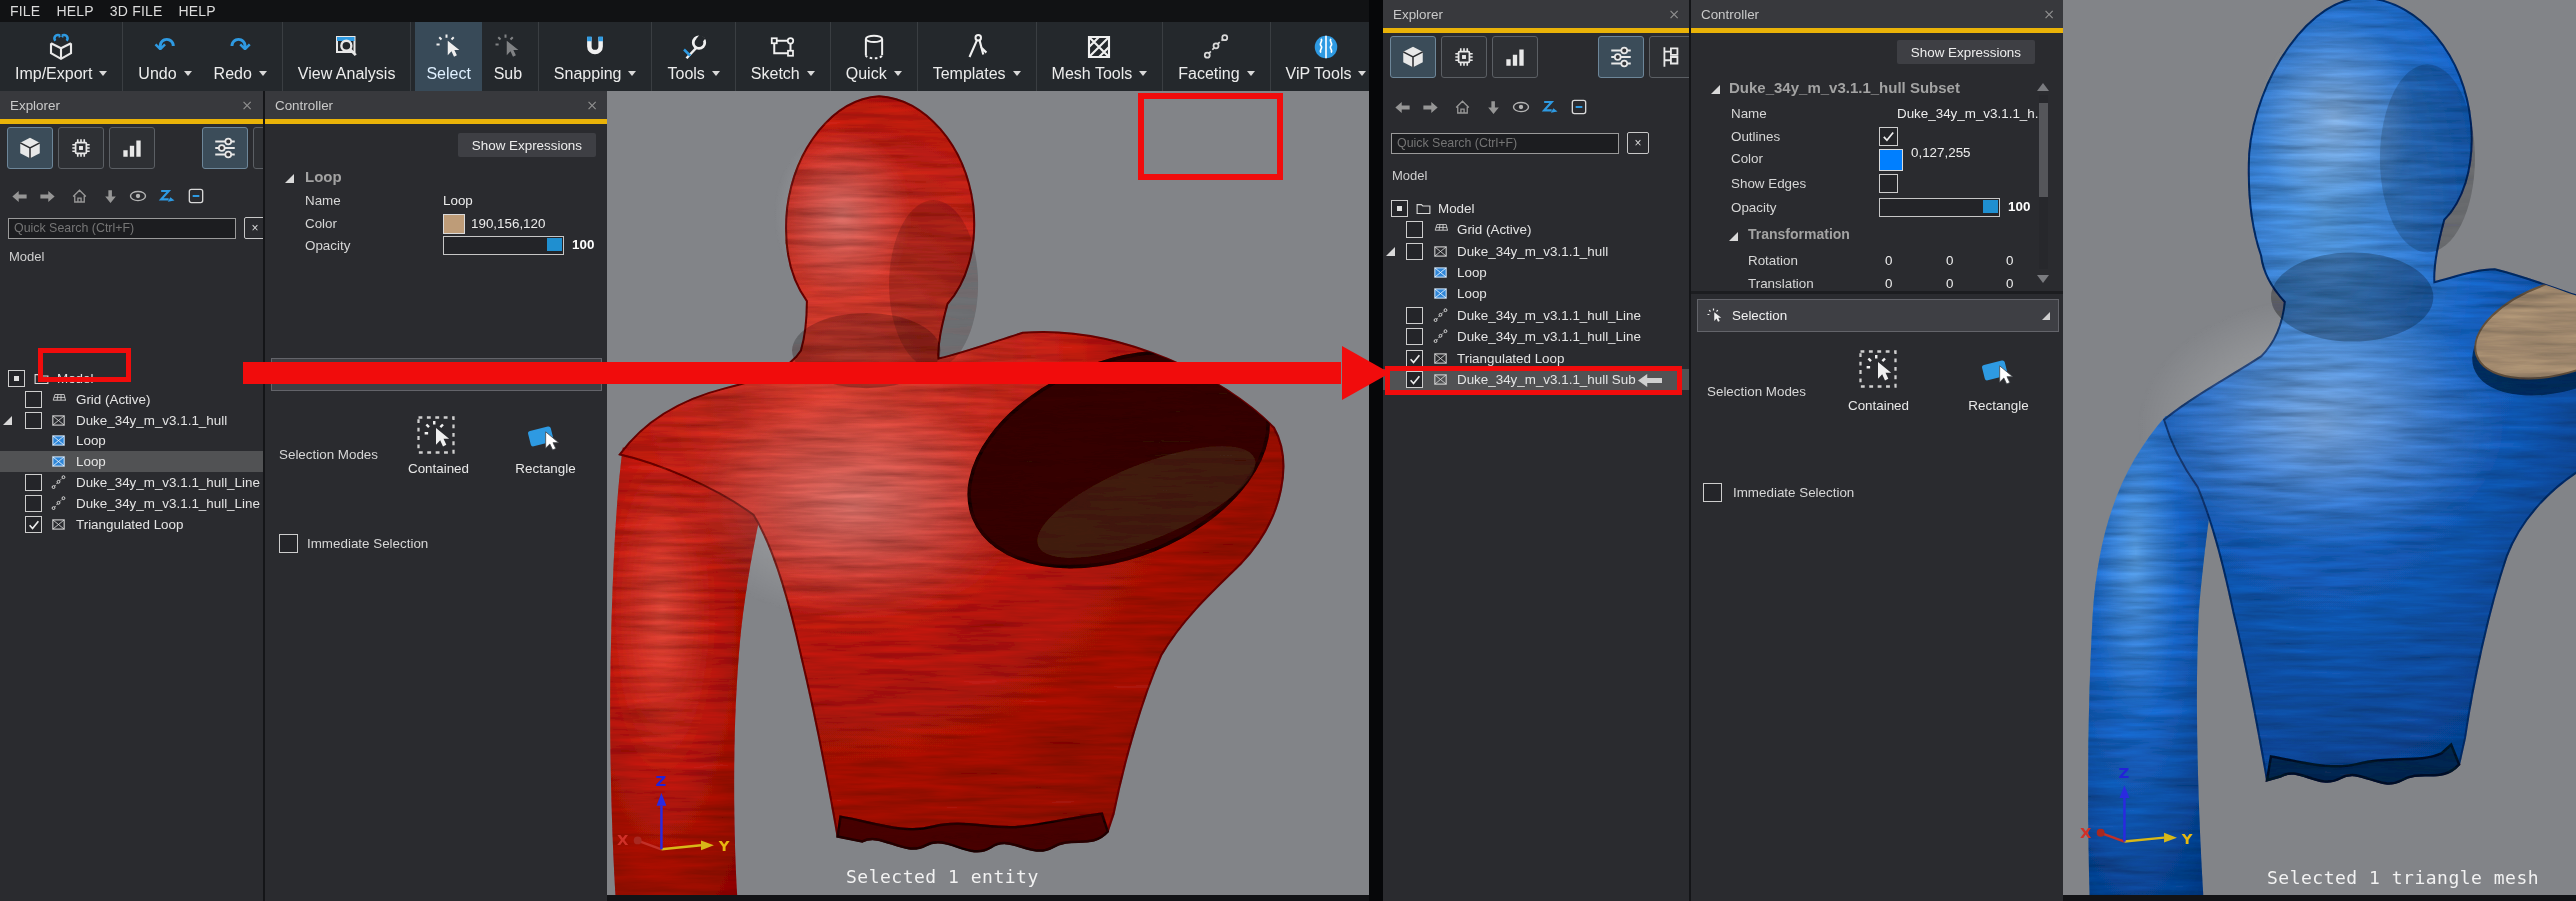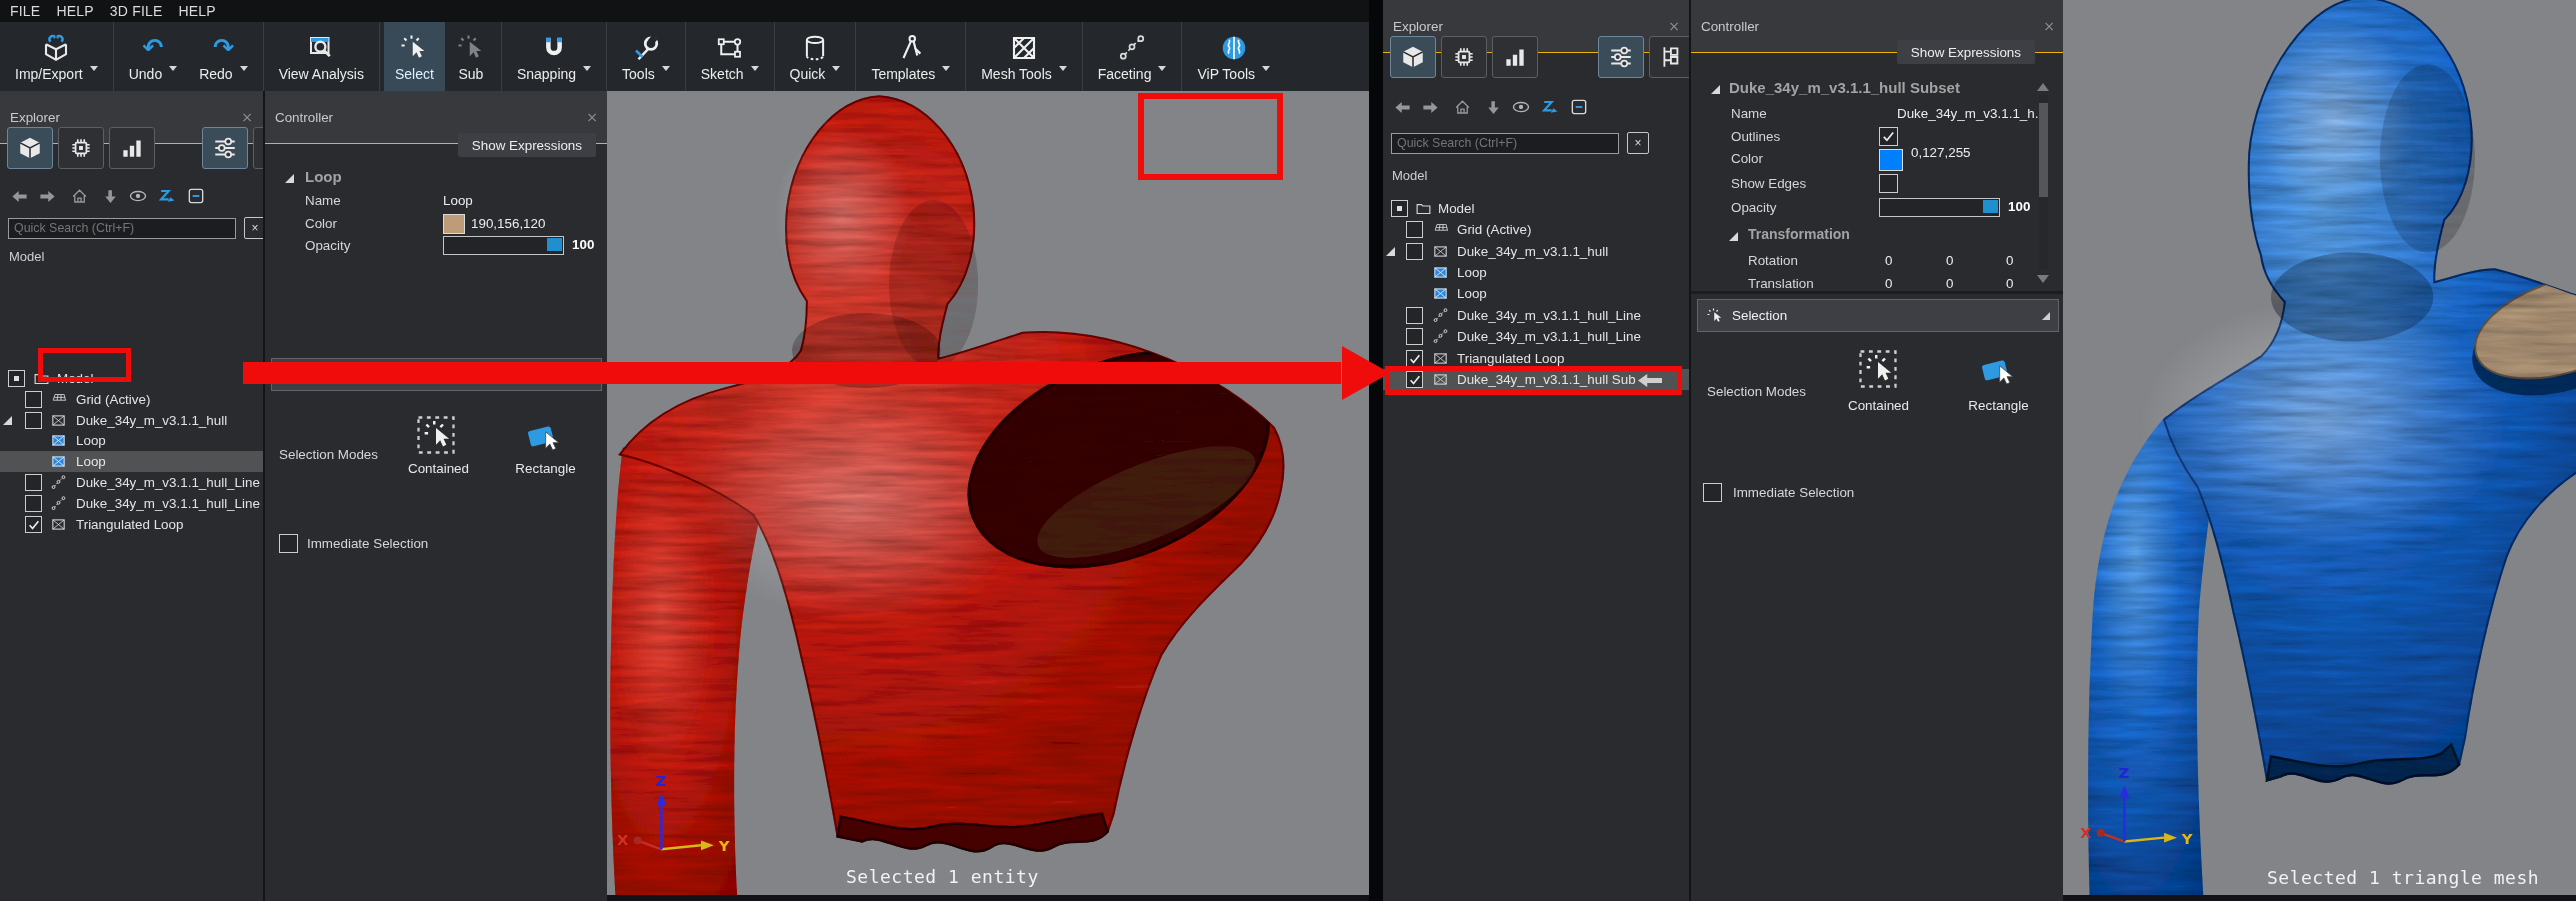--- a/index.html
+++ b/index.html
@@ -6,33 +6,33 @@
   .app{position:relative;width:2576px;height:902px;background:#151619;overflow:hidden;
        font-family:"Liberation Sans",sans-serif;color:#e6e6e6;-webkit-font-smoothing:antialiased;}
   .abs{position:absolute;}
   
   .menubar{left:0;top:0;width:1369px;height:22px;background:#111214;display:flex;align-items:center;gap:16px;padding-left:10px;}
   .menubar span{font-size:14px;color:#dcdcdc;letter-spacing:0.2px;}
   .toolbar{left:0;top:22px;width:1369px;height:69px;background:#24282c;border-bottom:1px solid #0c0d0f;display:flex;align-items:stretch;}
   .tgroup{display:flex;border-right:1px solid #3a3e42;padding:0 4px;}
   .titem{display:flex;flex-direction:column;align-items:center;justify-content:center;gap:2px;padding:0 11px;cursor:default;}
   .titem .ticn{height:32px;display:flex;align-items:center;}
-  .titem .tlbl{display:flex;font-size:14px;color:#ececec;white-space:nowrap;}
+  .titem .tlbl{display:flex;align-items:center;font-size:16px;color:#ececec;white-space:nowrap;}
   .titem.active{background:#384a58;}
   .titem.active .tlbl{color:#dff0ff;}
   .caret{width:0;height:0;border-top:5px solid #d8d8d8;border-left:4px solid transparent;border-right:4px solid transparent;margin-left:7px;}
   .uni{font-family:"DejaVu Sans",sans-serif;color:#2e9ae2;font-weight:bold;font-size:25px;line-height:26px;}
   
   .subtb{left:1126px;top:91px;width:244px;height:90px;background:#25282c;z-index:20;}
   .sbtn{position:absolute;display:flex;flex-direction:column;align-items:center;justify-content:center;gap:4px;}
   .sbtn .slbl{font-size:11.4px;color:#ececec;white-space:nowrap;}
   
   .panel{background:#2a2b2f;}
-  .ptitle{position:absolute;left:0;top:0;right:0;height:28px;background:#38393d;border-bottom:1px solid #eab308;
-          display:flex;align-items:center;justify-content:space-between;padding:12px 10px;font-size:13.4px;color:#c9c9c9;}
+  .ptitle{position:absolute;left:0;top:0;right:0;height:28px;background:#38393d;border-bottom:5px solid #eab308;
+          display:flex;align-items:center;justify-content:space-between;padding:0 10px;font-size:13.4px;color:#c9c9c9;}
   .pclose{color:#8f8f8f;font-size:14px;font-family:"DejaVu Sans",sans-serif;}
   .divider{left:1369px;top:0;width:14px;height:902px;background:#060709;}
   
   .xbtn{width:44px;height:40px;border:1px solid #5b5f64;border-radius:3px;background:#2e3034;display:flex;align-items:center;justify-content:center;}
   .xbtn.on{background:#3b4c59;border-color:#6d8699;}
   .btnrow{position:absolute;left:7px;display:flex;gap:5px;}
   .navrow{position:absolute;left:10px;display:flex;gap:9px;align-items:center;}
   .search{position:absolute;left:8px;display:flex;gap:8px;align-items:center;}
   .search input{width:216px;height:19px;background:#1c1d20;border:1px solid #9a9a9a;color:#969696;font-size:12.4px;padding:0 5px;font-family:"Liberation Sans",sans-serif;}
   .clearbtn{width:20px;height:20px;border:1px solid #c8c8c8;border-radius:2px;display:flex;align-items:center;justify-content:center;color:#dadada;font-size:12px;background:#2a2b2f;}

